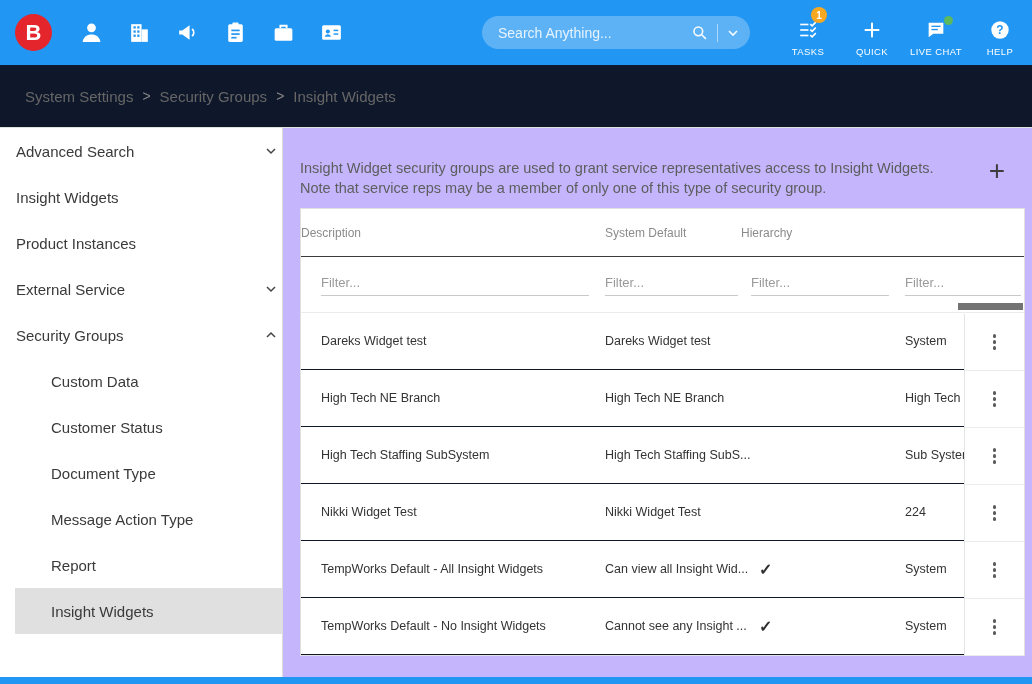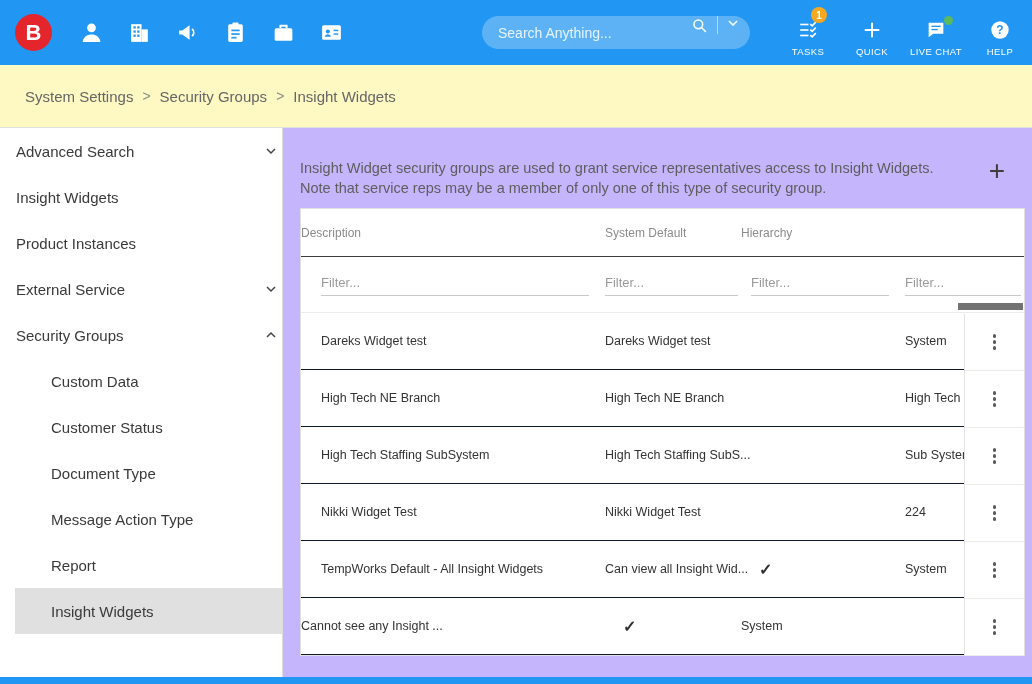--- a/index.html
+++ b/index.html
@@ -16,21 +16,21 @@
     background: #e5252c; color: #fff; display: flex; align-items: center; justify-content: center;
     font-size: 22px; font-weight: bold; cursor: pointer; flex: none;
   }
   .nav-icons { display: flex; margin-left: 27px; gap: 23px; }
   .nav-icon-btn { width: 25px; height: 25px; background: none; border: none; padding: 0; cursor: pointer; }
   .nav-icon-btn svg { width: 100%; height: 100%; display: block; }
 
   .search-pill {
     position: absolute; left: 482px; top: 16px; width: 268px; height: 33px;
     background: rgba(255,255,255,.27); border-radius: 17px;
-    display: flex; padding: 0 10px 0 16px;
+    display: flex; align-items: center; padding: 0 10px 0 16px;
   }
   .search-input { flex: 1; background: transparent; border: none; outline: none; color: #fff; font-size: 14px; font-family: "Liberation Sans", sans-serif; min-width: 0; }
   .search-input::placeholder { color: rgba(255,255,255,.85); }
   .search-icon { width: 19px; height: 19px; flex: none; cursor: pointer; }
   .search-icon svg { width: 100%; height: 100%; display: block; }
   .search-divider { width: 1px; height: 18px; background: rgba(255,255,255,.5); margin: 0 8px; flex: none; }
   .search-chevron { width: 14px; height: 14px; flex: none; cursor: pointer; }
   .search-chevron svg { width: 100%; height: 100%; display: block; }
 
   .actions { position: absolute; right: 0; top: 9px; display: flex; }
@@ -43,21 +43,21 @@
   .action-label { font-size: 9.5px; letter-spacing: .4px; margin-top: 5px; color: #fff; white-space: nowrap; }
   .badge {
     position: absolute; top: -2px; right: 13px; width: 16px; height: 16px; border-radius: 50%;
     background: #f6a821; color: #fff; font-size: 10px; font-weight: bold;
     display: flex; align-items: center; justify-content: center;
   }
   .dot { position: absolute; top: 7px; right: 15px; width: 9px; height: 9px; border-radius: 50%; background: #5cb85c; }
 
   
   .breadcrumb-bar {
-    height: 63px; background: #fef9c3; border-bottom: 1px solid #e0e0e0;
+    height: 63px; background: #0f172a; border-bottom: 1px solid #e0e0e0;
     display: flex; align-items: center; padding-left: 25px;
   }
   .bc-item { font-size: 15px; color: #666; cursor: pointer; }
   .bc-item:last-child { cursor: default; }
   .bc-sep { color: #8a8a8a; margin: 0 9px; font-size: 14px; }
 
   
   .body { display: flex; height: 556px; }
   .sidebar { width: 283px; flex: none; background: #fff; border-right: 1px solid #ddd; overflow: hidden; }
   .sb-item {
@@ -347,20 +347,21 @@
               <div class="t-cell c"></div>
               <div class="t-cell c">224</div>
             </div>
             <div class="t-row t-data">
               <div class="t-cell c0">TempWorks Default - All Insight Widgets</div>
               <div class="t-cell c">Can view all Insight Wid...</div>
               <div class="t-cell c"><span class="check">✓</span></div>
               <div class="t-cell c">System</div>
             </div>
             <div class="t-row t-data">
+              <div class="t-cell c0">TempWorks Default - No Insight Widgets</div>
               <div class="t-cell c">Cannot see any Insight ...</div>
               <div class="t-cell c"><span class="check">✓</span></div>
               <div class="t-cell c">System</div>
             </div>
           </div>
         <div class="kebab-overlay" id="kebab-col">
             <div class="k-cell">
               <span class="kebab">
                 <span class="kdot"></span>
                 <span class="kdot"></span>

